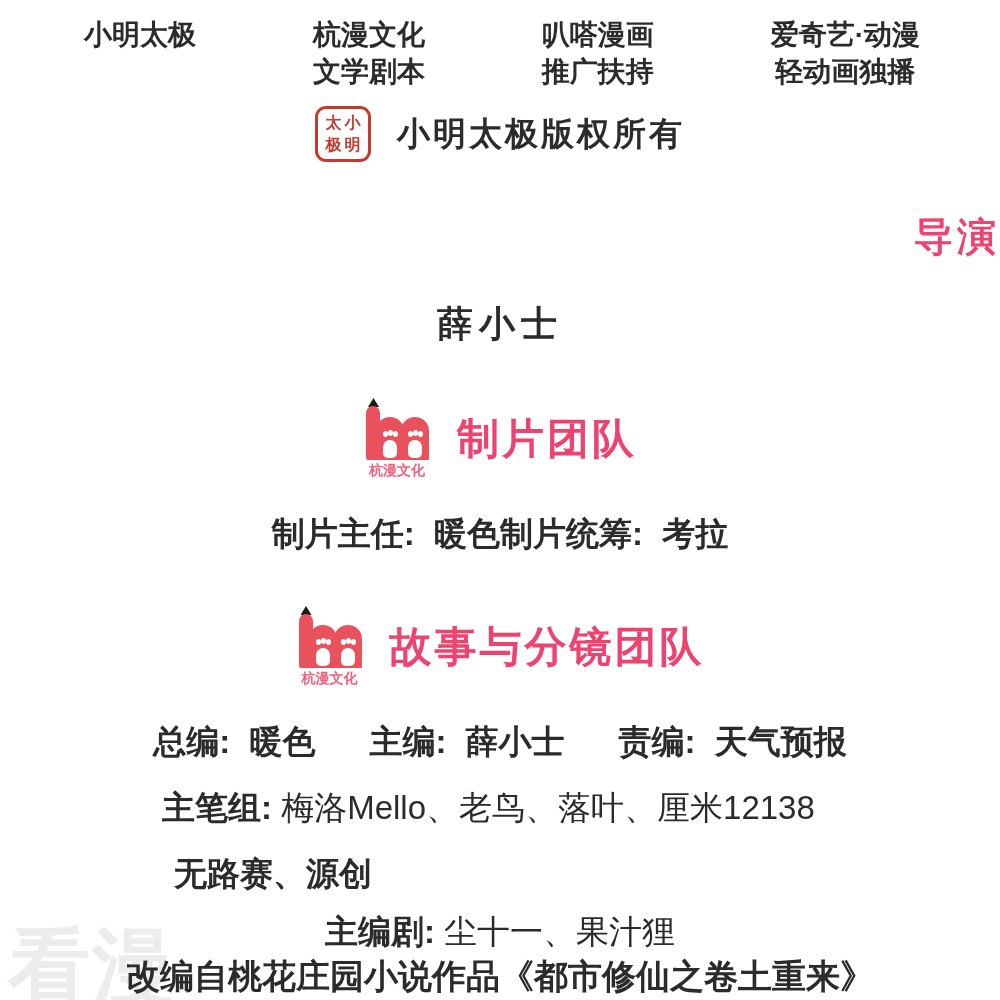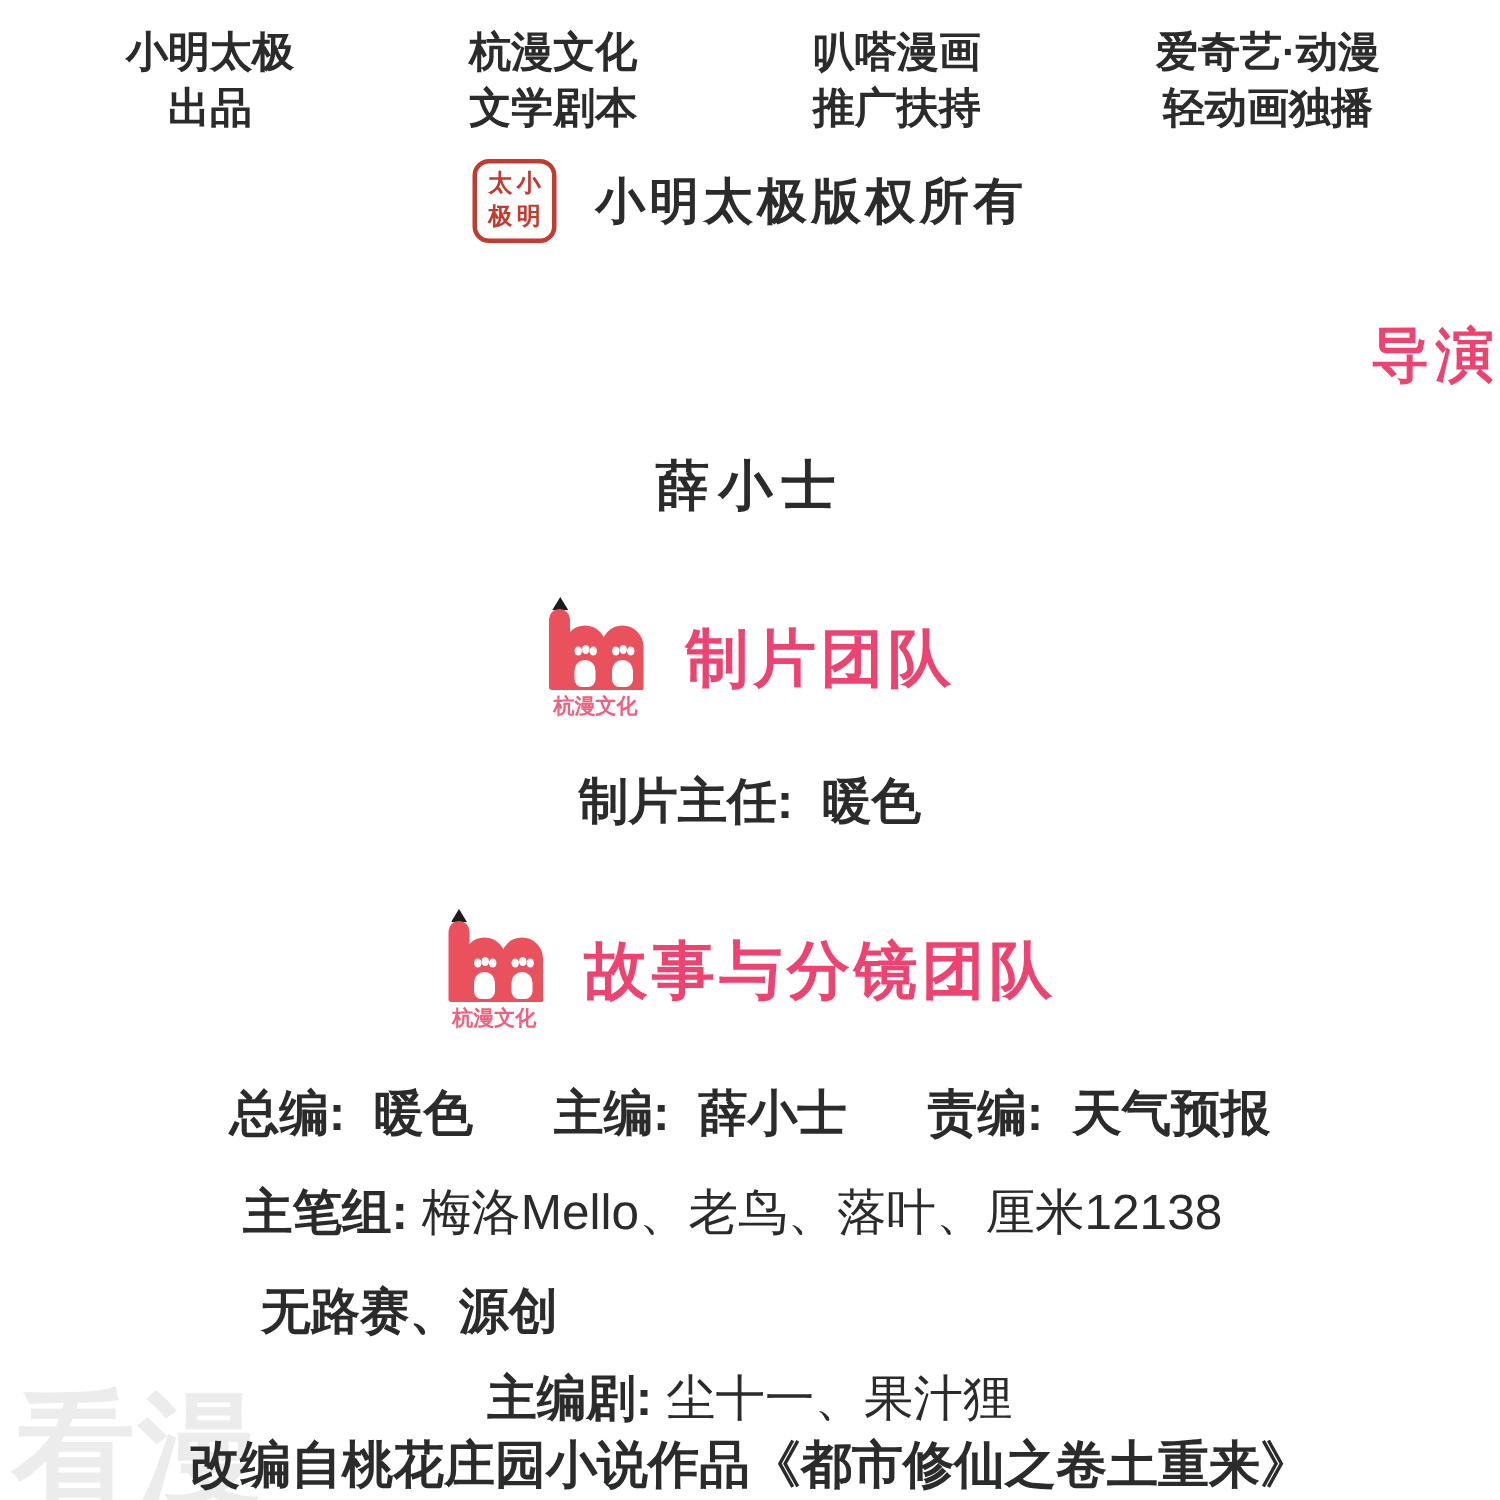--- a/index.html
+++ b/index.html
@@ -91,21 +91,20 @@
 </head>
 <body>
 
 <div class="abs watermark">看漫</div>
 
 <div class="content-layer">
 
   <div class="abs top-credits">
     <div class="top-col">
       <div>小明太极</div>
-      <div>出品</div>
     </div>
     <div class="top-col">
       <div>杭漫文化</div>
       <div>文学剧本</div>
     </div>
     <div class="top-col">
       <div>叭嗒漫画</div>
       <div>推广扶持</div>
     </div>
     <div class="top-col">
@@ -146,20 +145,24 @@
       <div class="hm-logo-text">杭漫文化</div>
     </div>
     <div class="team-title">制片团队</div>
   </div>
 
   <div class="abs roles-row production-roles">
     <div class="role-pair">
       <span class="role-label">制片主任:</span>
       <span class="role-value">暖色</span>
     </div>
+    <div class="role-pair">
+      <span class="role-label">制片统筹:</span>
+      <span class="role-value">考拉</span>
+    </div>
   </div>
 
   <div class="abs team-header story">
     <div class="hm-logo">
       <div class="hm-m">
         <div class="hm-tip"></div>
         <div class="hm-stem"></div>
         <div class="hm-arch a1">
           <div class="hm-paw">
               <div class="toes"></div>

